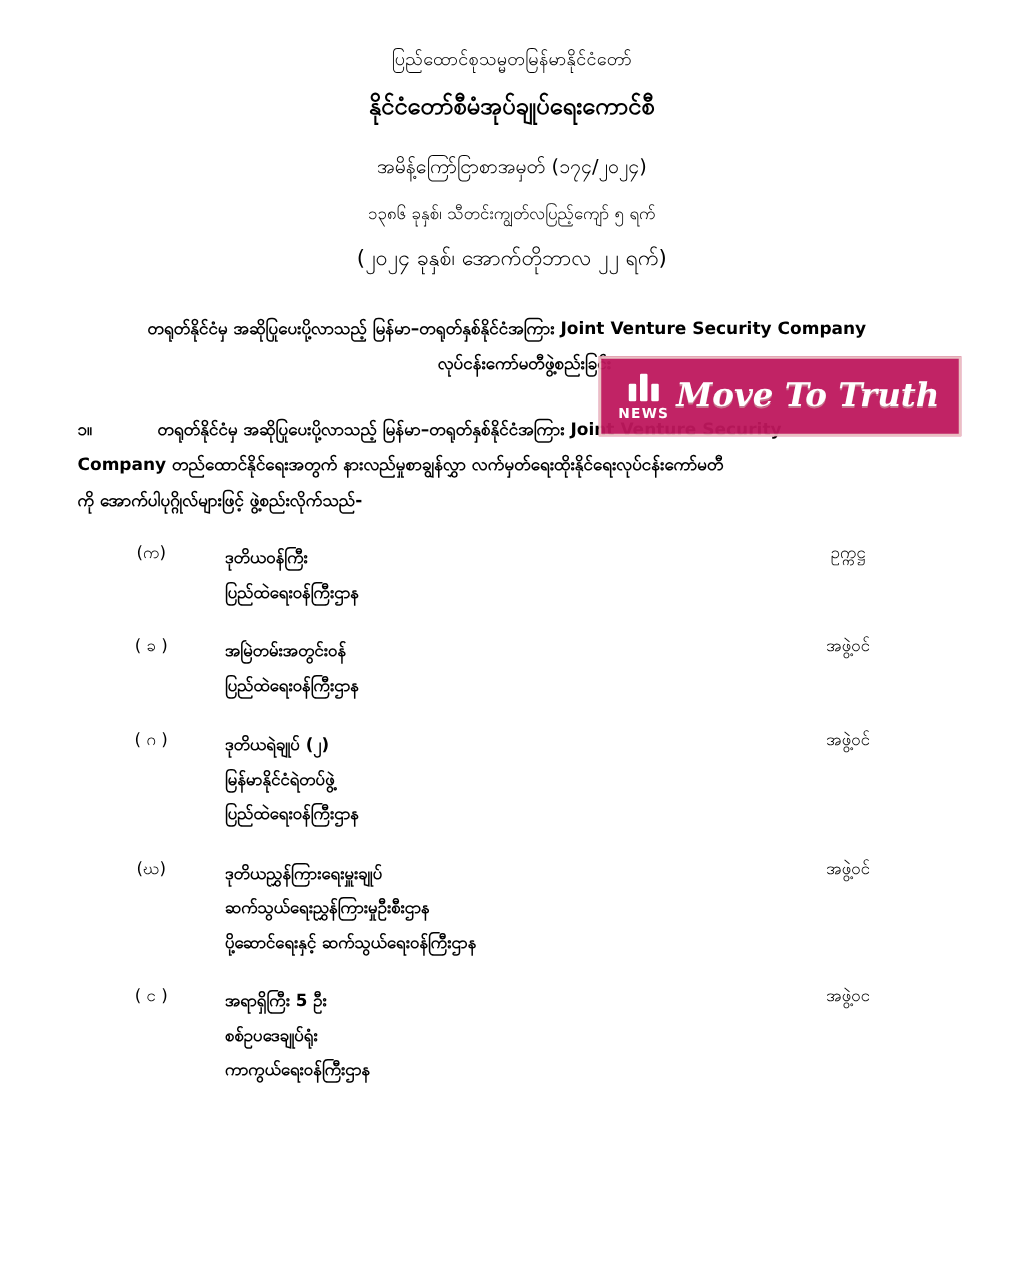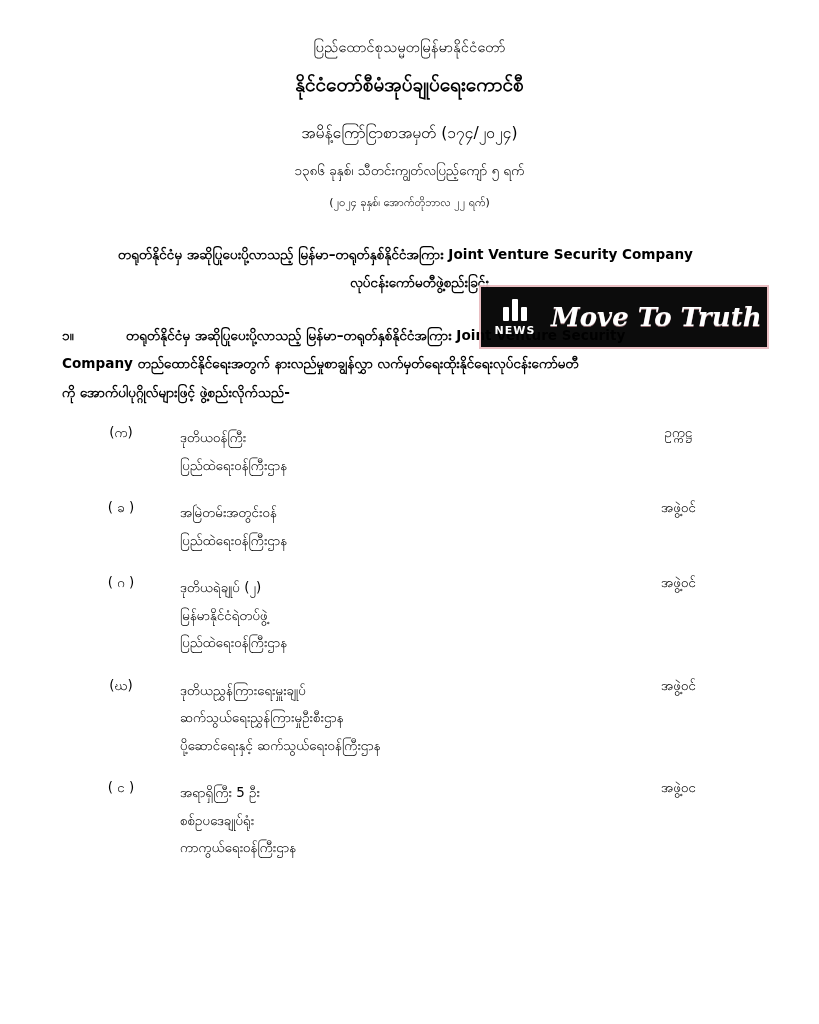--- a/index.html
+++ b/index.html
@@ -36,21 +36,21 @@
   .hdr-line3 {
     font-size: 15.5px;
     font-weight: normal;
     margin-bottom: 16px;
   }
   .hdr-line4 {
     font-size: 13.5px;
     margin-bottom: 13px;
   }
   .hdr-line5 {
-    font-size: 11px;
+    font-size: 17px;
     margin-bottom: 10px;
   }
 
   .subject {
     margin-top: 30px;
     font-weight: bold;
     font-size: 13.6px;
     line-height: 2.05;
   }
   .subject .l1 { text-align: left; padding-left: 56px; }
@@ -77,38 +77,39 @@
     padding: 0;
   }
   td.c-label {
     width: 118px;
     text-align: center;
     padding-top: 2px;
   }
   td.c-name {
     width: 420px;
     line-height: 2.05;
+    font-weight: bold;
   }
   td.c-role {
     text-align: center;
     padding-left: 38px;
     padding-top: 2px;
     white-space: nowrap;
   }
   tr.spacer td { height: 20px; }
 
   
   .watermark {
     position: absolute;
     left: 479px;
     top: 285px;
     width: 290px;
     height: 64px;
     border: 2px solid #e9bcc0;
-    background: #000000;
+    background: #be185d;
     display: flex;
     align-items: center;
     padding-left: 8px;
     box-sizing: border-box;
     opacity: 0.95;
   }
   .wm-logo {
     width: 52px;
     height: 48px;
     display: flex;
@@ -140,21 +141,20 @@
     color: #ffffff;
     margin-top: 3px;
   }
   .wm-text {
     font-family: "DejaVu Serif", serif;
     font-style: italic;
     font-weight: bold;
     font-size: 26px;
     color: #ffffff;
     text-shadow: 0 1px 0 rgba(200,150,155,0.7);
-    margin-left: 10px;
     white-space: nowrap;
   }
 </style>
 </head>
 <body>
 
 <div class="page">
 
   <div>
     <div class="ctr hdr-line1">ပြည်ထောင်စုသမ္မတမြန်မာနိုင်ငံတော်</div>

